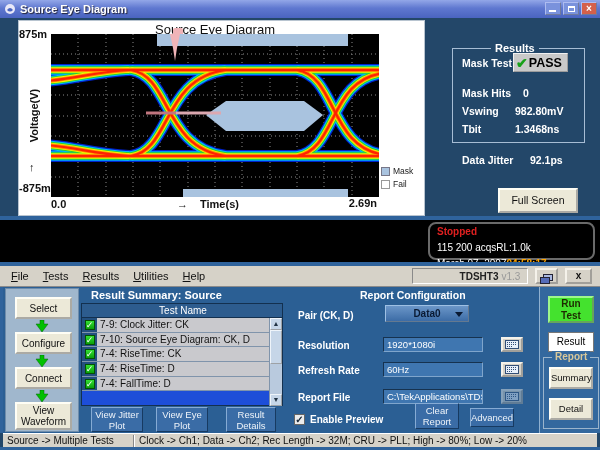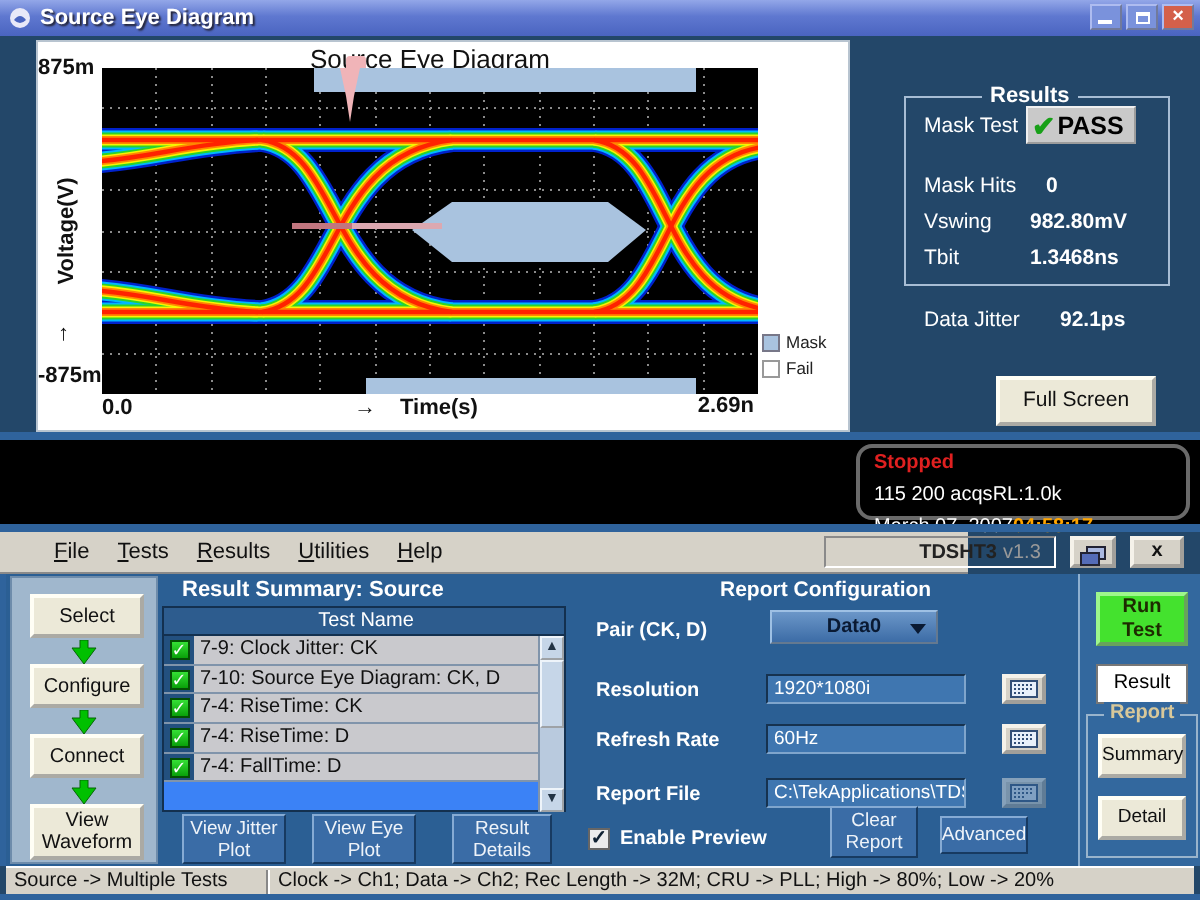--- a/index.html
+++ b/index.html
@@ -39,58 +39,58 @@
   .sw.fail { background:#fff; border-color:#999; }
 
   .w1{stroke:#0022cc;stroke-width:12px} .w2{stroke:#00b8ff;stroke-width:9.5px}
   .w3{stroke:#2bd428;stroke-width:7.5px} .w4{stroke:#f8f400;stroke-width:5.6px}
   .w5{stroke:#ff8800;stroke-width:4px}  .w6{stroke:#ff2200;stroke-width:2.2px}
 
   
   #resfs { left:452px; top:30px; width:133px; height:95px; border:1px solid #a7bdd4; }
   #resfs legend, .fslegend { color:#fff; font-size:11px; font-weight:bold; }
   #resfs .cap { left:38px; top:-7px; background:#234769; padding:0 4px; }
-  .rlabel { color:#fff; font-size:10.5px; font-weight:normal; }
+  .rlabel { color:#fff; font-size:10.5px; font-weight:bold; }
   .rval { color:#fff; font-size:10.5px; font-weight:bold; }
   #passbadge { left:60px; top:4px; background:#c9c9c9; border:1px outset #f0f0f0; padding:0 5px 0 2px;
     display:flex; align-items:center; font-size:12.5px; font-weight:bold; color:#000; height:19px; }
   #passbadge .chk::before { content:"✔"; color:#18a018; font-size:14px; margin-right:1px; }
   #fullscreen { left:498px; top:170px; width:80px; height:25px; background:#ece9d8; border:2px outset #fffef5;
     font-size:10.5px; color:#111; text-align:center; line-height:21px; }
 
   
   .bluebar { left:0; width:600px; height:4px; background:#2f639c; }
   #acqstrip { left:0; top:220px; width:600px; height:42px; background:#000; }
   #acqbox { left:428px; top:2px; width:167px; height:38px; border:2px solid #6a6a6a; border-radius:8px; padding:2px 7px; }
   #acqbox .r1 { color:#e02020; font-size:10px; font-weight:bold; }
   #acqbox .row { display:flex; justify-content:flex-start; color:#fff; font-size:10px; margin-top:5px; }
   #acqbox .time { color:#ffa500; font-weight:bold; }
 
   
-  #menubar { left:0; top:266px; width:484px; height:21px; background:#d6d2c8; border-bottom:1px solid #8a8a8a;
-    display:flex; align-items:center; padding-left:20px; }
+  #menubar { left:0; top:266px; width:600px; height:21px; background:#d6d2c8; border-bottom:1px solid #8a8a8a;
+    display:flex; align-items:center; padding-left:4px; }
   .menu-item { display:inline-block; font-size:11px; color:#111; padding:2px 7px; }
   .menu-item::first-letter { text-decoration:underline; }
   #appver { left:412px; top:2px; width:116px; height:16px; border:1px solid; border-color:#8a8a8a #fff #fff #8a8a8a;
     text-align:center; line-height:15px; font-size:10px; }
   #appver .nm { font-weight:bold; color:#222;margin-left:40px; } #appver .vv { color:#999; margin-left:3px; }
   .mbtn { top:2px; height:16px; background:#d6d2c8; border:2px outset #f5f2ea; text-align:center; }
   #switchbtn { left:535px; width:23px; }
   #closebtn2 { left:565px; width:27px; font-size:10px; font-weight:bold; line-height:11px; color:#111; }
 
   
   #apparea { left:0; top:287px; width:600px; height:146px; background:#2b5f94;
     border-left:3px solid #2f639c; border-right:3px solid #2f639c; }
   #leftpanel { left:2px; top:1px; width:74px; height:144px; background:#a0b7cd; border:1px solid #6e8cab; }
   .flowbtn { left:9px; width:57px; background:#ece9d8; border:2px outset #fffef5; font-size:10px; line-height:11px;
     color:#111; text-align:center; display:flex; align-items:center; justify-content:center; }
   .garr { left:29px; width:14px; height:12px; }
 
   #sumtitle { left:88px; top:2px; color:#fff; font-size:11px; font-weight:bold; }
-  #rtable { left:78px; top:16px; width:202px; height:103px; border:1px solid #13304f; background:#3b82f6; }
+  #rtable { left:78px; top:16px; width:202px; height:103px; border:1px solid #13304f; background:#1d4ed8; }
   #rthead { display:flex; height:14px; background:#2d5c8e; }
   #rthead .hcell { flex:1; color:#fff; font-size:10px; text-align:center; line-height:14px; border-bottom:1px solid #13304f; }
   .trow { display:flex; height:14.7px; border-bottom:1px solid #8094ab; width:188px; }
   .ckcell { width:15px; background:#23507f; display:flex; align-items:center; justify-content:center; }
   .ckbox { width:10px; height:10px; background:linear-gradient(180deg,#35e035,#09a009); border:1px solid #045004;
     color:#fff; font-size:9px; line-height:9px; text-align:center; }
   .ckbox::before { content:"✓"; }
   .tcell { flex:1; background:#c9c9cd; font-size:10px; color:#111; padding-left:3px; line-height:14px;
     white-space:nowrap; overflow:hidden; }
   #vscroll { right:0; top:14px; width:13px; height:88px; background:#b9cade; border-left:1px solid #8094ab; }

